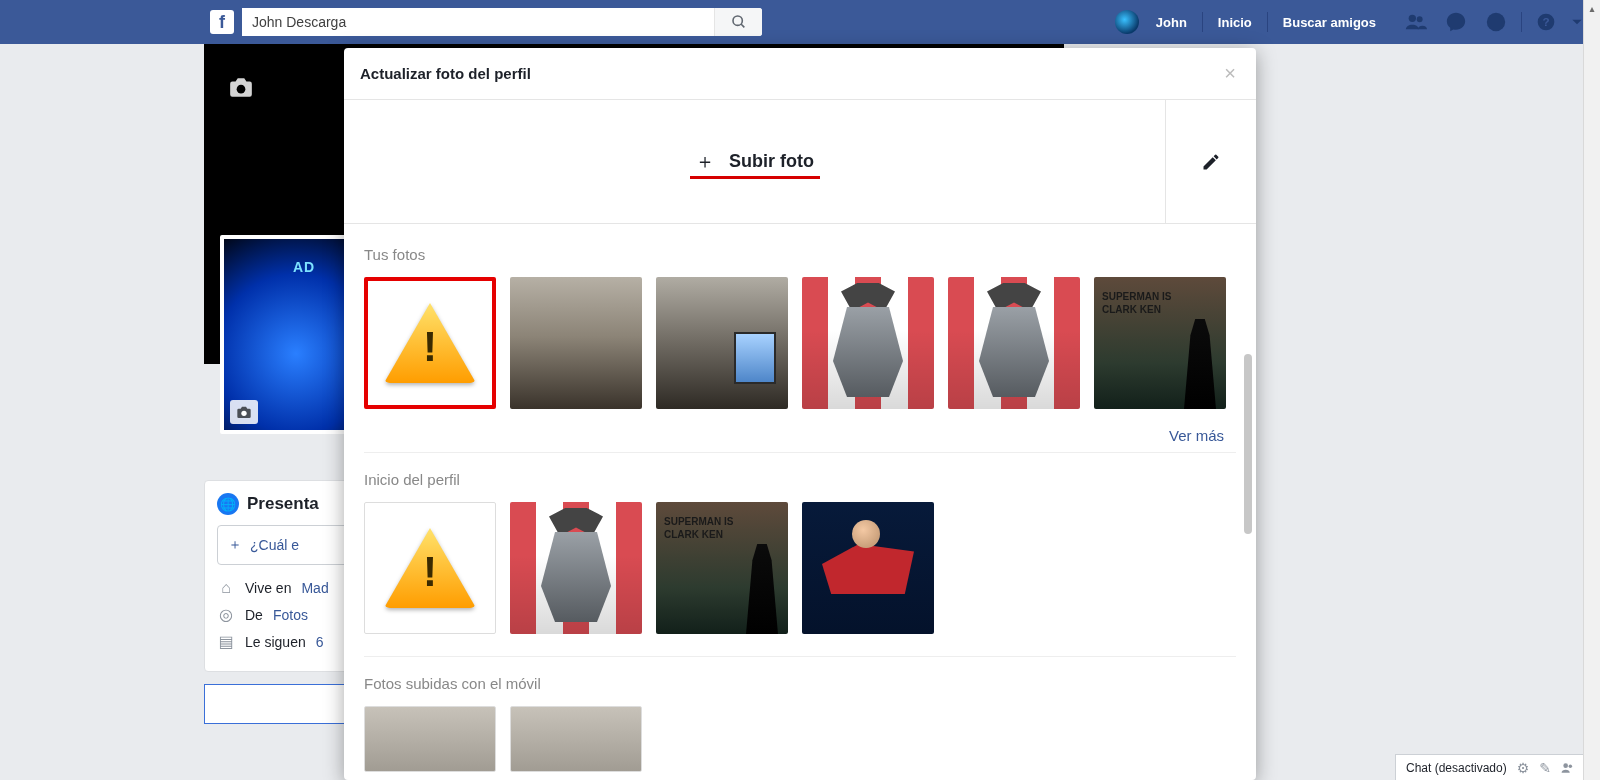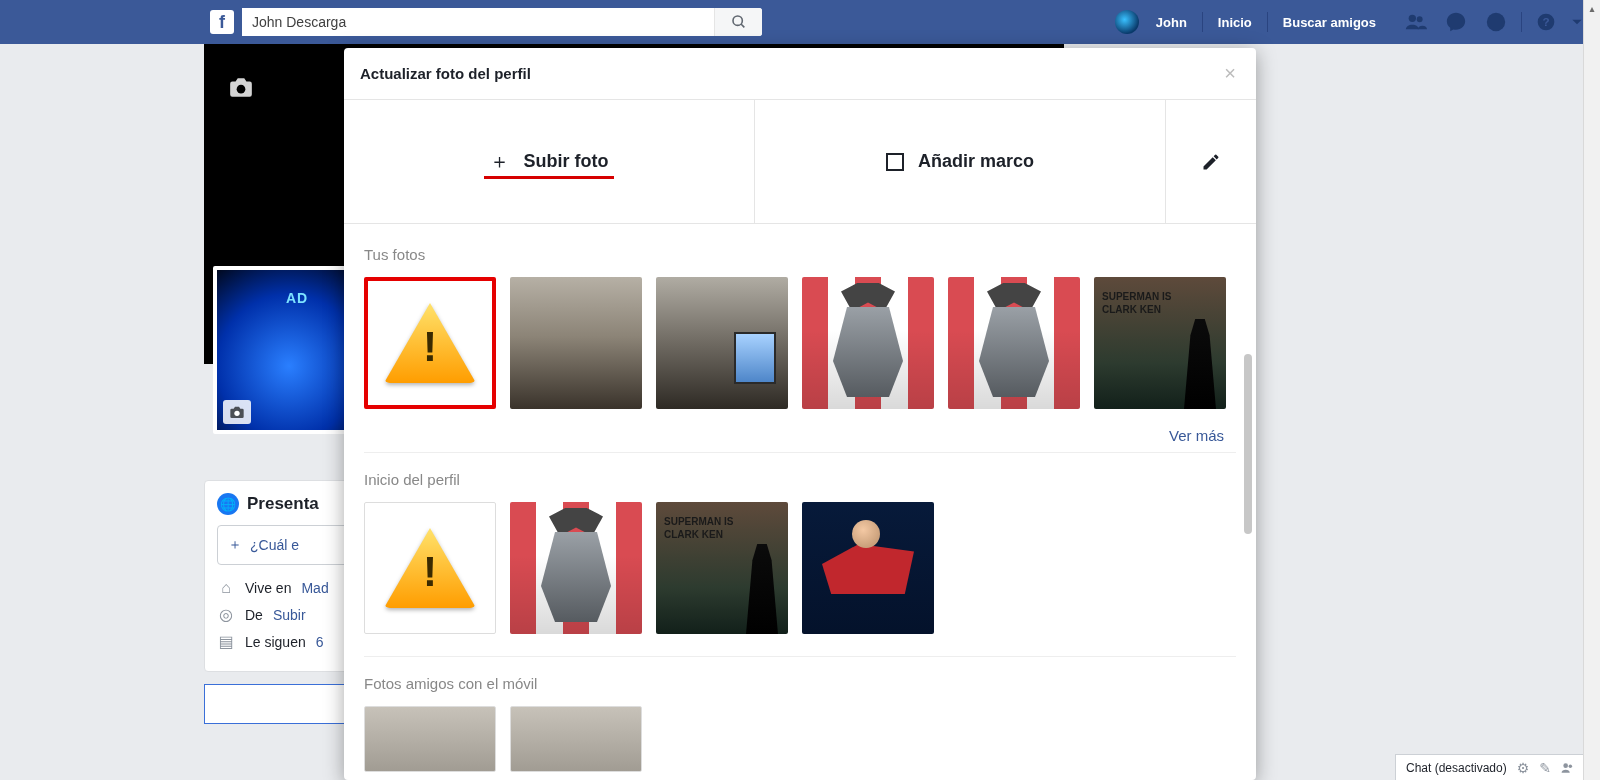--- a/index.html
+++ b/index.html
@@ -56,22 +56,22 @@
   
   .page-bg { position:absolute; inset:44px 0 0 0; z-index:1; }
   .cover {
     position:absolute; top:0; left:204px; width:860px; height:320px;
     background:#000;
   }
   .camera-cover {
     position:absolute; top:32px; left:24px; color:#dcdcdc; font-size:22px;
   }
   .profile-pic {
-    position:absolute; left:9px; bottom:-70px;
-    width:168px; height:168px; border:4px solid #fff;
+    position:absolute; left:16px; bottom:-70px;
+    width:168px; height:199px; border:4px solid #fff;
     background: radial-gradient(circle at 45% 60%, #2a7fff 0%, #0030aa 55%, #000 100%);
     border-radius:2px;
   }
   .profile-pic .pp-label {
     position:absolute; top:20px; left:50%; transform:translateX(-50%);
     color:#7de2ff; font-size:14px; font-weight:bold; letter-spacing:1px;
   }
   .profile-pic .pp-cam {
     position:absolute; left:6px; bottom:6px;
     width:28px; height:24px; background:rgba(255,255,255,.85);
@@ -332,21 +332,21 @@
       </div>
       <div class="about-list">
         <div class="about-row">
           <span class="ic">⌂</span>
           <span>Vive en </span>
           <span class="lk">Mad</span>
         </div>
         <div class="about-row">
           <span class="ic">◎</span>
           <span>De </span>
-          <span class="lk">Subir</span>
+          <span class="lk">Fotos</span>
         </div>
         <div class="about-row">
           <span class="ic">▤</span>
           <span>Le siguen </span>
           <span class="lk">6</span>
         </div>
       </div>
     </div>
     <div style="height:40px;border:1px solid #3a6fd8;background:#fff"></div>
   </div>
@@ -357,24 +357,20 @@
     <div class="modal-head">
       <span class="modal-title">Actualizar foto del perfil</span>
       <span class="modal-close">×</span>
     </div>
 
     <div class="tabs">
       <div class="tab sep">
         <span class="plus">＋</span>
         <span>Subir foto</span>
         <div class="red-underline"></div>
-      </div>
-      <div class="tab sep">
-        <span class="frame-ic"></span>
-        <span>Añadir marco</span>
       </div>
       <div class="tab edit">
         <span>
           <svg width="20" height="20" viewBox="0 0 24 24" fill="#1d2129">
               <path d="M3 17.25V21h3.75L17.81 9.94l-3.75-3.75L3 17.25zM20.71 7.04a1 1 0 000-1.41l-2.34-2.34a1 1 0 00-1.41 0l-1.83 1.83 3.75 3.75 1.83-1.83z"></path>
             </svg>
         </span>
       </div>
     </div>
 
@@ -397,21 +393,21 @@
       <div class="photo-grid">
         <div class="thumb warning" style="border:1px solid #ddd">
             <div class="tri-warn"></div>
           </div>
         <div class="thumb batflag"></div>
         <div class="thumb batwall"></div>
         <div class="thumb superman"></div>
       </div>
       <div class="divider" style="margin-top:22px"></div>
 
-      <div class="sec-title">Fotos amigos con el móvil</div>
+      <div class="sec-title">Fotos subidas con el móvil</div>
       <div class="photo-grid">
         <div class="thumb mobile"></div>
         <div class="thumb mobile"></div>
       </div>
 
       <div class="modal-scroll"></div>
     </div>
   </div>
 </div>
 

